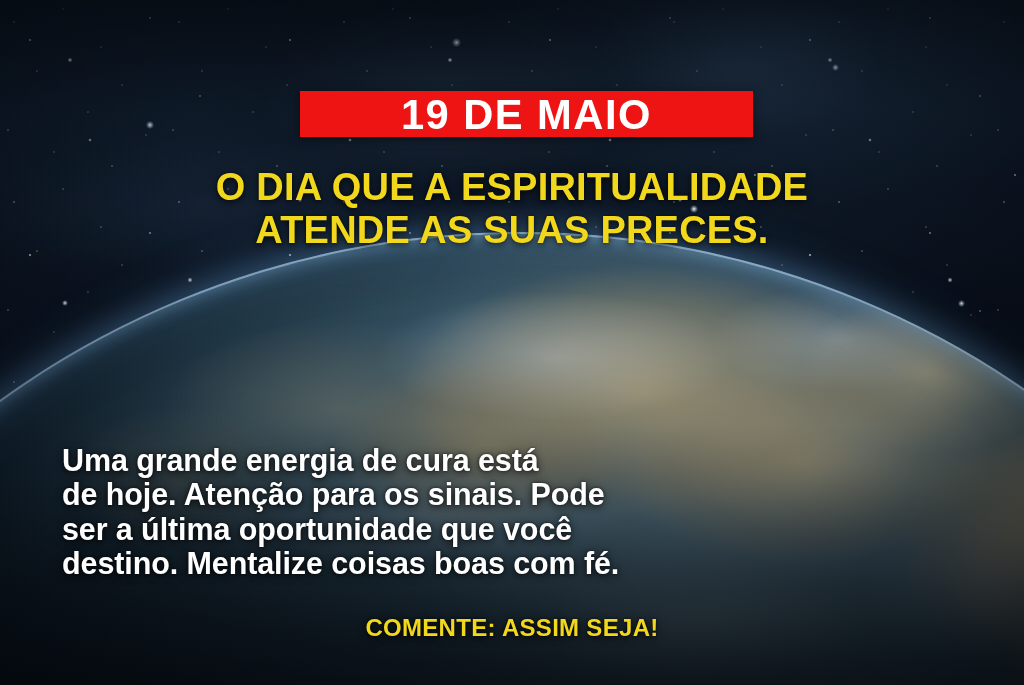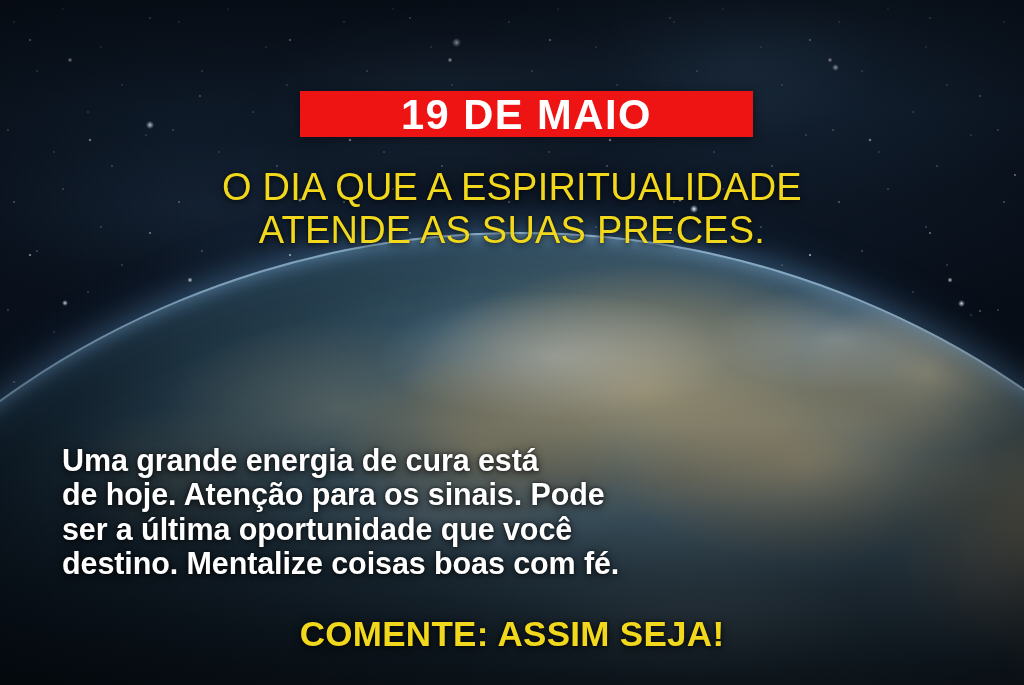--- a/index.html
+++ b/index.html
@@ -212,21 +212,21 @@
 
   
   .headline {
     position: absolute;
     left: 0;
     right: 0;
     top: 166px;
     text-align: center;
     color: #f2d81c;
     font-family: "Liberation Sans", sans-serif;
-    font-weight: normal;
+    font-weight: bold;
     font-size: 38px;
     line-height: 1.13;
     letter-spacing: 0.2px;
     text-shadow: 0 2px 7px rgba(0,0,0,0.70), 0 0 2px rgba(0,0,0,0.55);
     padding: 0 44px;
   }
   .headline .hl-line { display: block; white-space: nowrap; }
 
   
   .body-copy {
@@ -249,21 +249,21 @@
   
   .cta {
     position: absolute;
     left: 0;
     right: 0;
     top: 615px;
     text-align: center;
     color: #f2d81c;
     font-family: "Liberation Sans", sans-serif;
     font-weight: bold;
-    font-size: 35px;
+    font-size: 24px;
     letter-spacing: 0.3px;
     line-height: 1.1;
     text-shadow: 0 2px 8px rgba(0,0,0,0.80), 0 0 3px rgba(0,0,0,0.6);
   }
 </style>
 </head>
 <body>
 
 <div id="poster">
 

